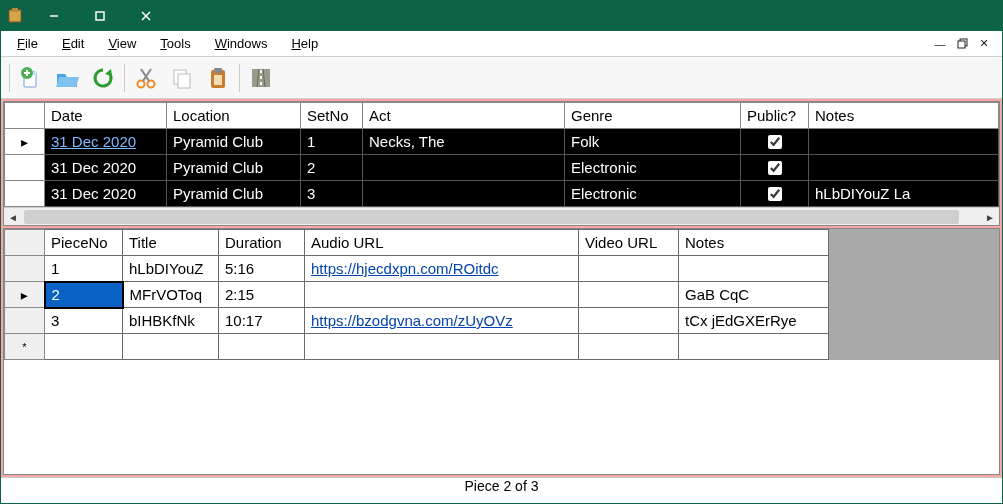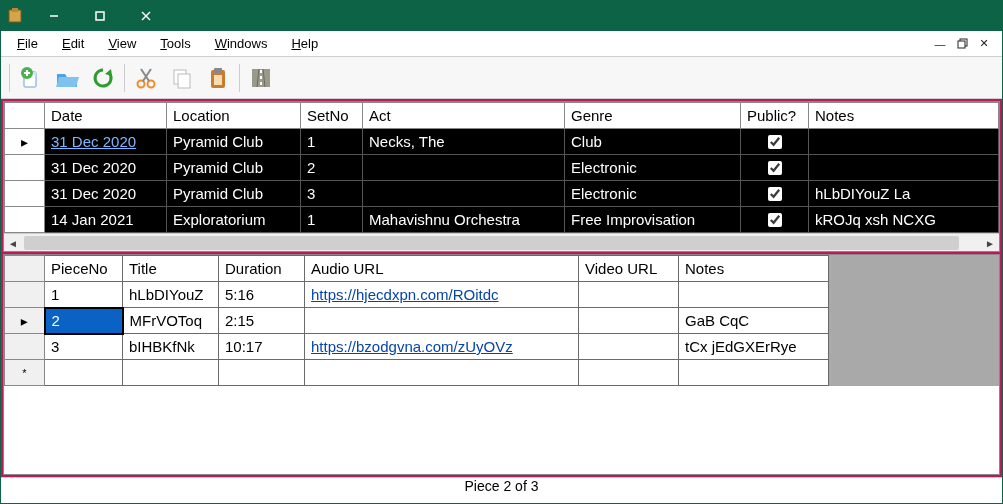--- a/index.html
+++ b/index.html
@@ -68,21 +68,21 @@
     display: flex; align-items: center; justify-content: center;
     border-radius:3px;
   }
 
   .workarea {
     flex:1;
     display:flex;
     flex-direction:column;
     padding:2px;
     gap:2px;
-    background:#be185d;
+    background:#fca5a5;
     min-height:0;
   }
   .grid-wrap {
     border:1px solid #888;
     background:#fff;
     display:flex;
     flex-direction:column;
     min-height:0;
   }
   .grid-wrap.top { flex: 0 0 auto; }
@@ -289,21 +289,21 @@
           <th>Notes</th>
         </tr>
       </thead>
       <tbody id="top-body">
           <tr>
             <td class="rowhead rowhead-arrow"></td>
             <td><span class="link">31 Dec 2020</span></td>
             <td>Pyramid Club</td>
             <td>1</td>
             <td>Necks, The</td>
-            <td>Club</td>
+            <td>Folk</td>
             <td class="check"><input type="checkbox" checked="" style=""></td>
             <td></td>
           </tr>
           <tr>
             <td class="rowhead"></td>
             <td>31 Dec 2020</td>
             <td>Pyramid Club</td>
             <td>2</td>
             <td></td>
             <td>Electronic</td>
@@ -312,30 +312,20 @@
           </tr>
           <tr>
             <td class="rowhead"></td>
             <td>31 Dec 2020</td>
             <td>Pyramid Club</td>
             <td>3</td>
             <td></td>
             <td>Electronic</td>
             <td class="check"><input type="checkbox" checked="" style=""></td>
             <td>hLbDIYouZ La</td>
-          </tr>
-          <tr>
-            <td class="rowhead"></td>
-            <td>14 Jan 2021</td>
-            <td>Exploratorium</td>
-            <td>1</td>
-            <td>Mahavishnu Orchestra</td>
-            <td>Free Improvisation</td>
-            <td class="check"><input type="checkbox" checked="" style=""></td>
-            <td>kROJq xsh NCXG</td>
           </tr>
         </tbody>
     </table>
     <div class="scroll-horiz">
       <div class="arrow left">◄</div>
       <div class="thumb"></div>
       <div class="arrow right">►</div>
     </div>
   </div>
 

